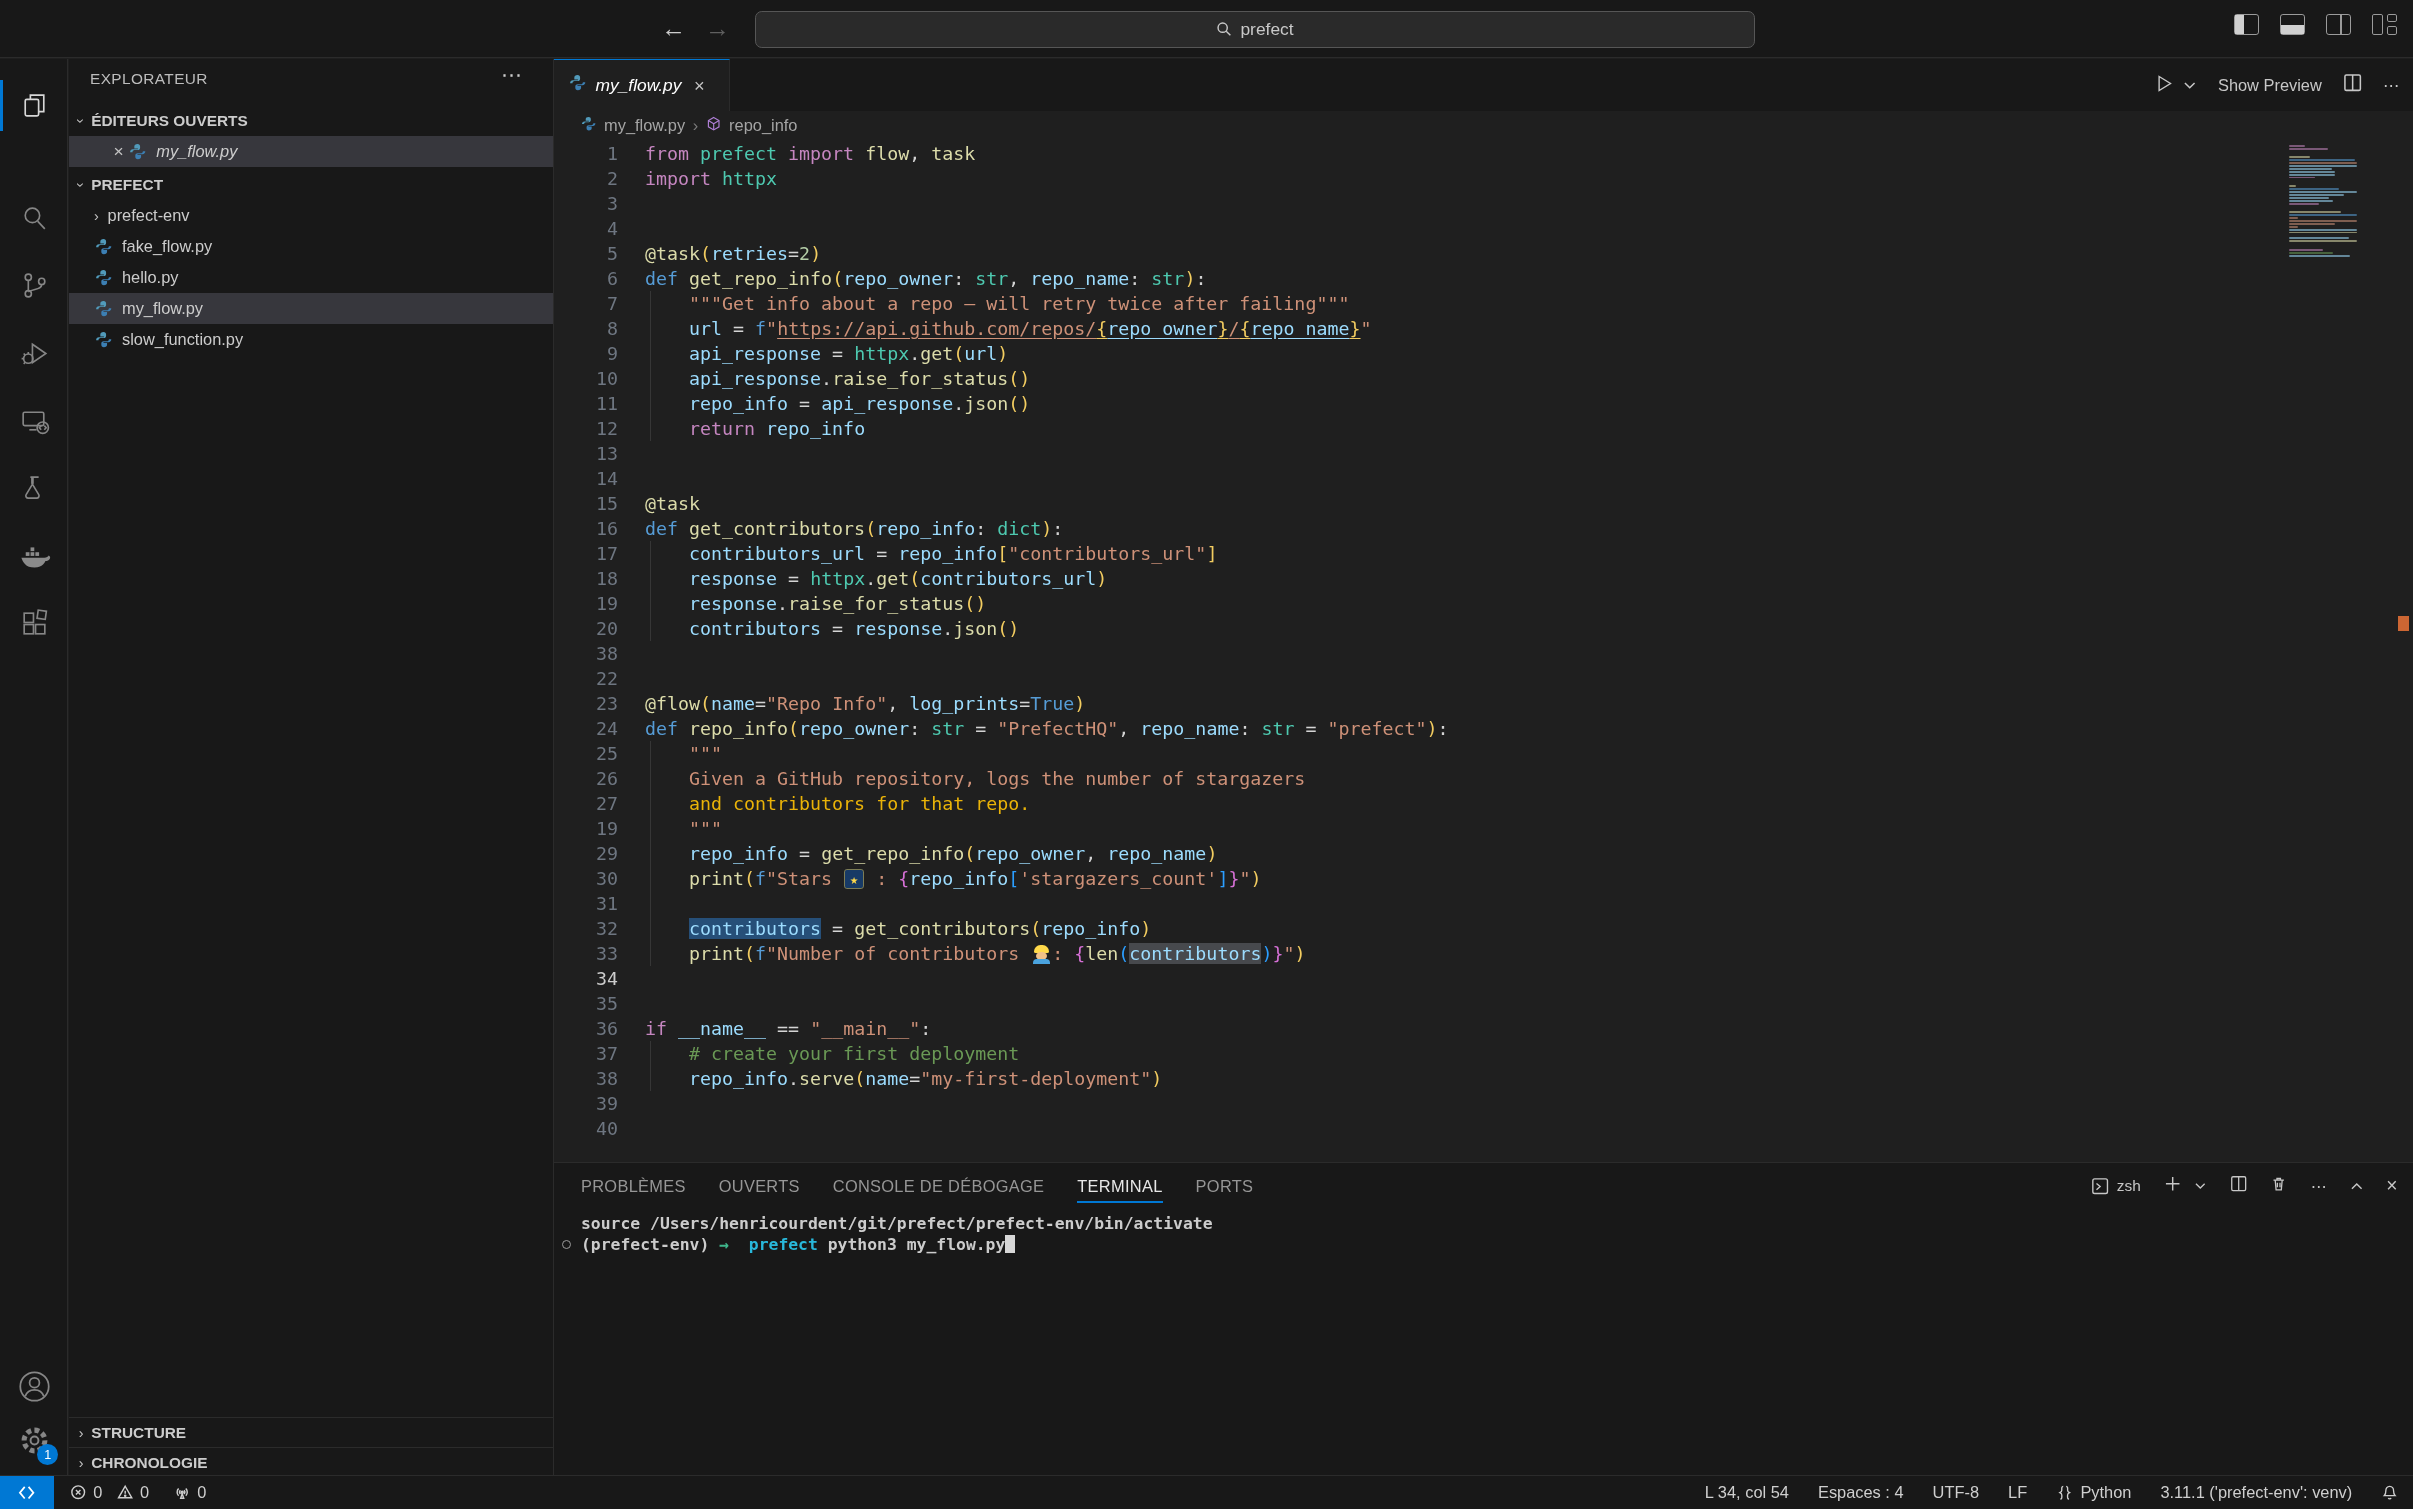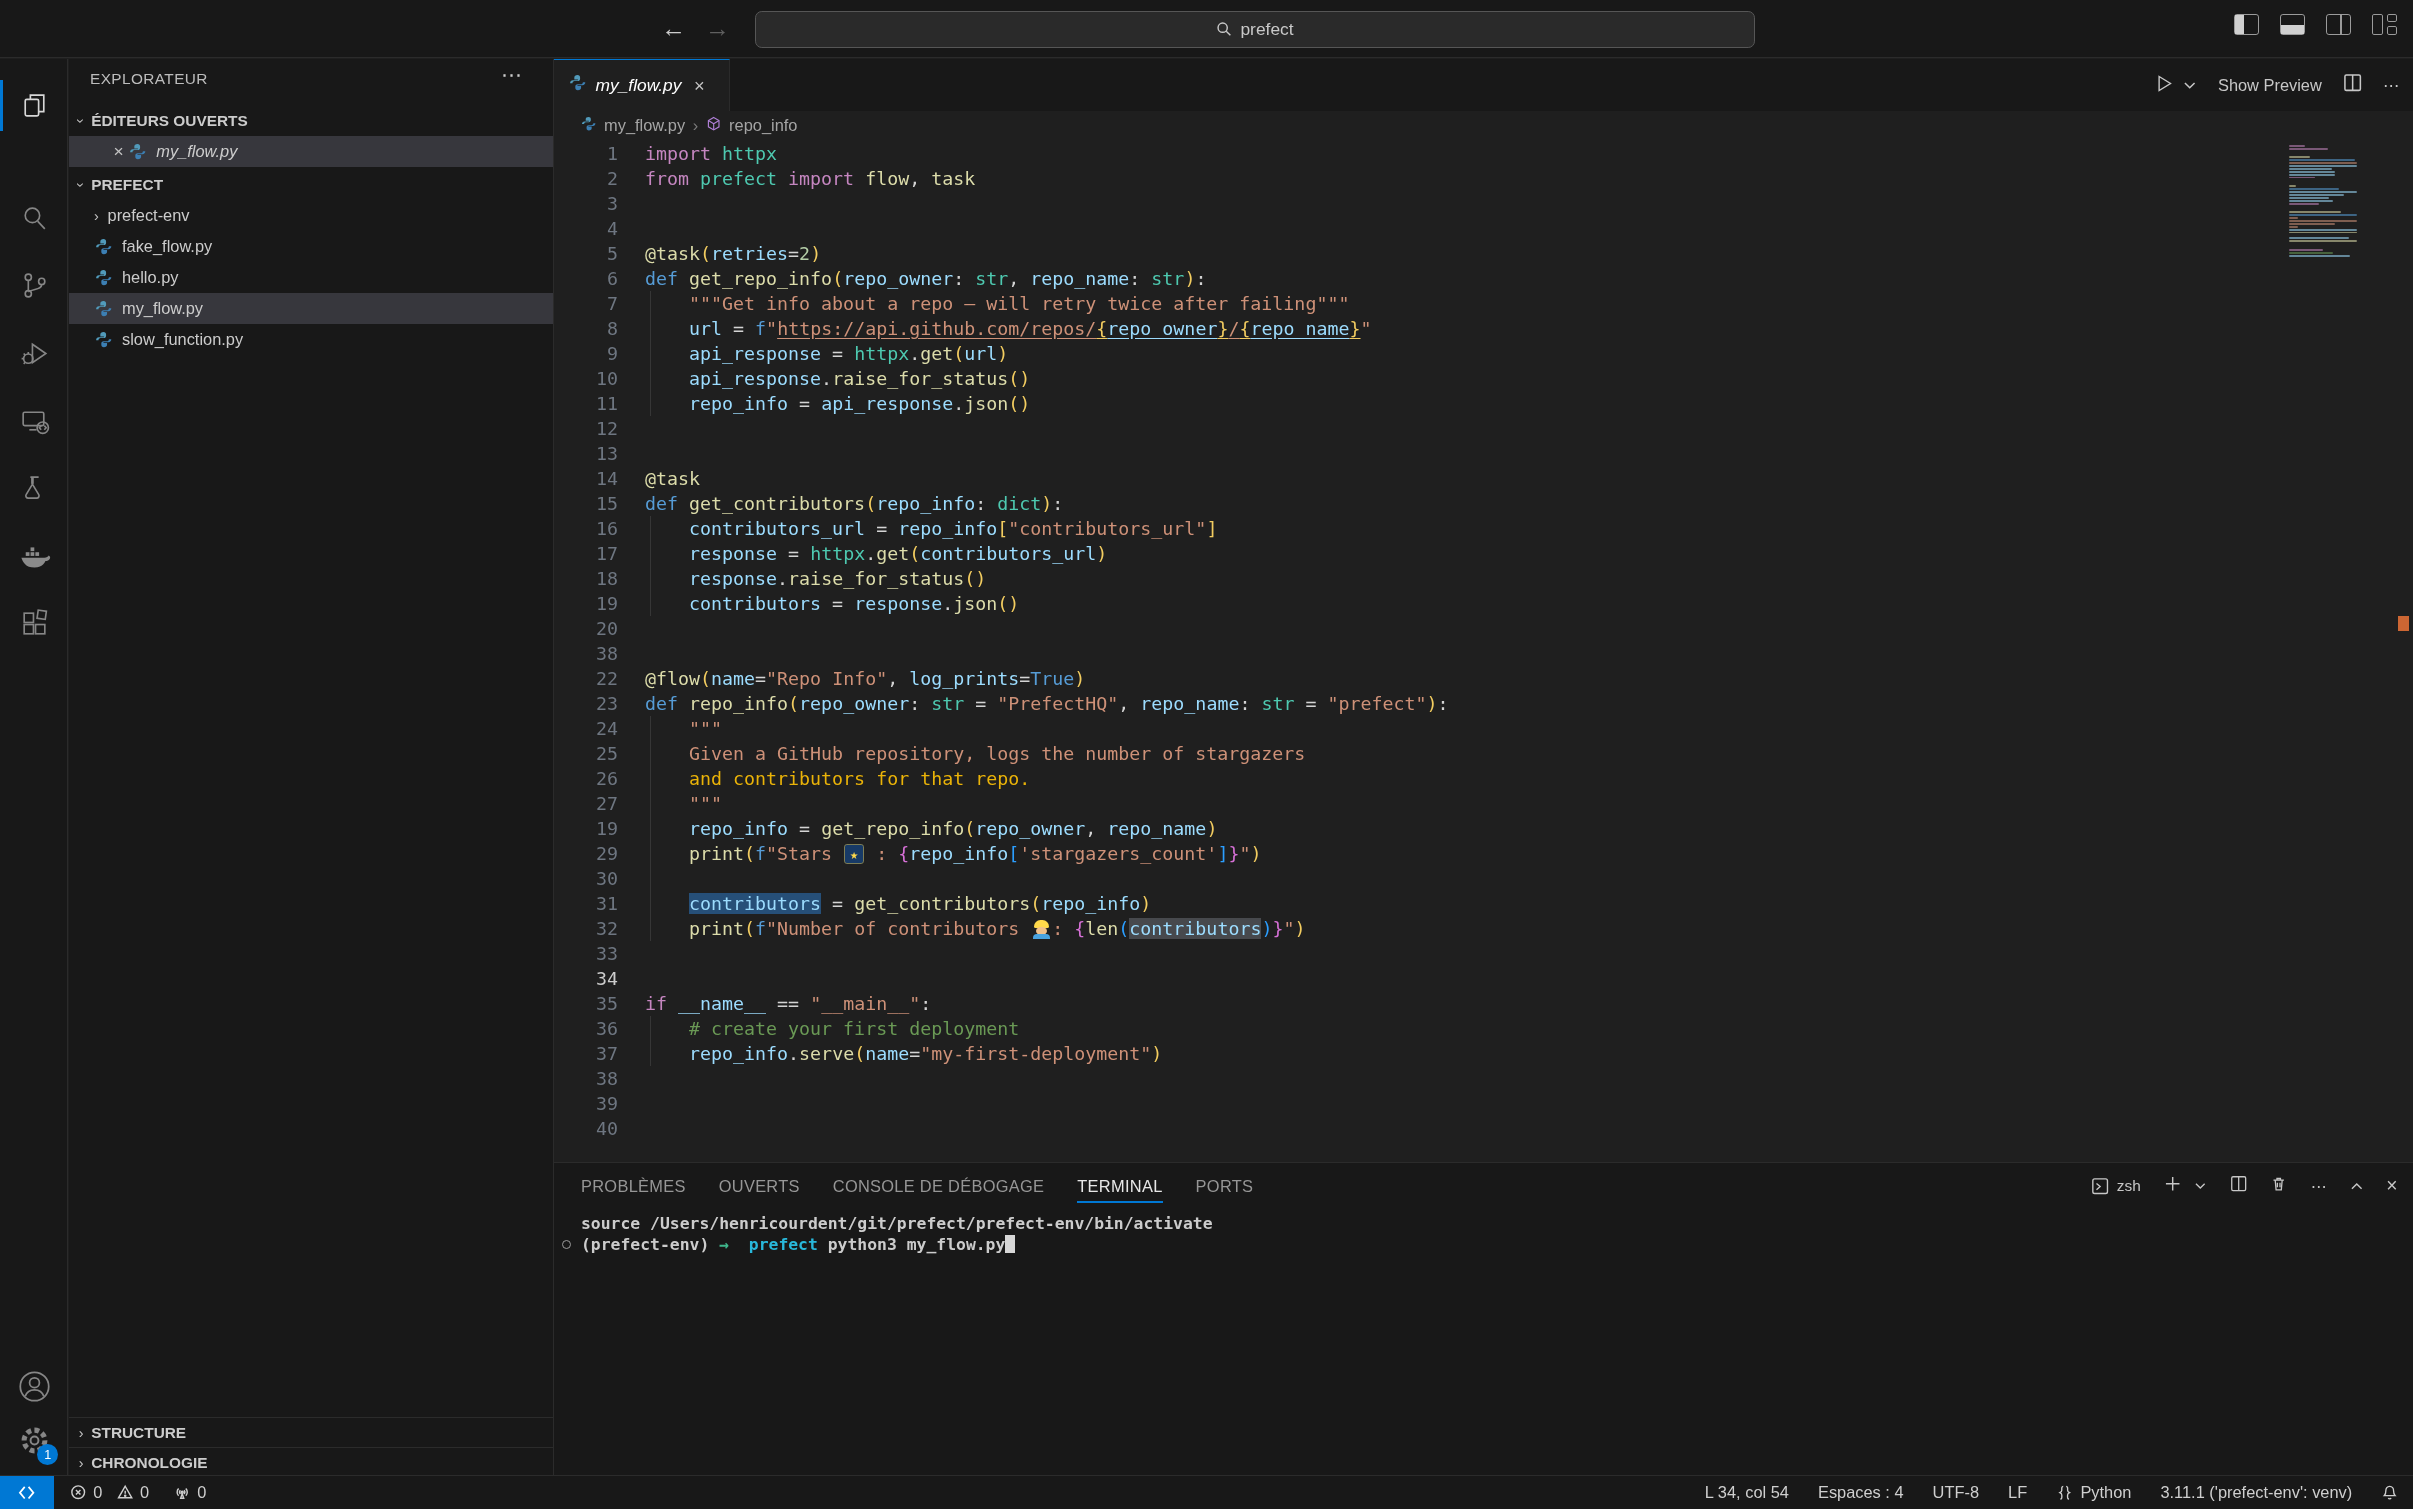--- a/index.html
+++ b/index.html
@@ -364,31 +364,32 @@
         <div class="ln">33</div>
         <div class="ln active">34</div>
         <div class="ln">35</div>
         <div class="ln">36</div>
         <div class="ln">37</div>
         <div class="ln">38</div>
         <div class="ln">39</div>
         <div class="ln">40</div>
       </div>
     <div id="code-col">
+        <div class="code-line"><span style="color: rgb(197, 134, 192);">from </span><span style="color: rgb(78, 201, 176);">prefect</span><span style="color: rgb(197, 134, 192);"> import </span><span style="color: rgb(220, 220, 170);">flow</span><span style="color: rgb(212, 212, 212);">, </span><span style="color: rgb(220, 220, 170);">task</span></div>
         <div class="code-line"><span style="color: rgb(197, 134, 192);">import </span><span style="color: rgb(78, 201, 176);">httpx</span></div>
-        <div class="code-line"><span style="color: rgb(197, 134, 192);">from </span><span style="color: rgb(78, 201, 176);">prefect</span><span style="color: rgb(197, 134, 192);"> import </span><span style="color: rgb(220, 220, 170);">flow</span><span style="color: rgb(212, 212, 212);">, </span><span style="color: rgb(220, 220, 170);">task</span></div>
         <div class="code-line"></div>
         <div class="code-line"></div>
         <div class="code-line"><span style="color: rgb(220, 220, 170);">@task</span><span style="color: rgb(242, 204, 96);">(</span><span style="color: rgb(156, 220, 254);">retries</span><span style="color: rgb(212, 212, 212);">=</span><span style="color: rgb(181, 206, 168);">2</span><span style="color: rgb(242, 204, 96);">)</span></div>
         <div class="code-line"><span style="color: rgb(86, 156, 214);">def </span><span style="color: rgb(220, 220, 170);">get_repo_info</span><span style="color: rgb(242, 204, 96);">(</span><span style="color: rgb(156, 220, 254);">repo_owner</span><span style="color: rgb(212, 212, 212);">: </span><span style="color: rgb(78, 201, 176);">str</span><span style="color: rgb(212, 212, 212);">, </span><span style="color: rgb(156, 220, 254);">repo_name</span><span style="color: rgb(212, 212, 212);">: </span><span style="color: rgb(78, 201, 176);">str</span><span style="color: rgb(242, 204, 96);">)</span><span style="color: rgb(212, 212, 212);">:</span></div>
         <div class="code-line g"><span style="color: rgb(212, 212, 212);">    </span><span style="color: rgb(206, 145, 120);">"""Get info about a repo – will retry twice after failing"""</span></div>
         <div class="code-line g"><span style="color: rgb(212, 212, 212);">    </span><span style="color: rgb(156, 220, 254);">url</span><span style="color: rgb(212, 212, 212);"> = </span><span style="color: rgb(86, 156, 214);">f</span><span style="color: rgb(206, 145, 120);">"</span><span class="u" style="color: rgb(206, 145, 120);">https://api.github.com/repos/</span><span class="u" style="color: rgb(242, 204, 96);">{</span><span class="u" style="color: rgb(156, 220, 254);">repo_owner</span><span class="u" style="color: rgb(242, 204, 96);">}</span><span class="u" style="color: rgb(206, 145, 120);">/</span><span class="u" style="color: rgb(242, 204, 96);">{</span><span class="u" style="color: rgb(156, 220, 254);">repo_name</span><span class="u" style="color: rgb(242, 204, 96);">}</span><span style="color: rgb(206, 145, 120);">"</span></div>
         <div class="code-line g"><span style="color: rgb(212, 212, 212);">    </span><span style="color: rgb(156, 220, 254);">api_response</span><span style="color: rgb(212, 212, 212);"> = </span><span style="color: rgb(78, 201, 176);">httpx</span><span style="color: rgb(212, 212, 212);">.</span><span style="color: rgb(220, 220, 170);">get</span><span style="color: rgb(242, 204, 96);">(</span><span style="color: rgb(156, 220, 254);">url</span><span style="color: rgb(242, 204, 96);">)</span></div>
         <div class="code-line g"><span style="color: rgb(212, 212, 212);">    </span><span style="color: rgb(156, 220, 254);">api_response</span><span style="color: rgb(212, 212, 212);">.</span><span style="color: rgb(220, 220, 170);">raise_for_status</span><span style="color: rgb(242, 204, 96);">(</span><span style="color: rgb(242, 204, 96);">)</span></div>
         <div class="code-line g"><span style="color: rgb(212, 212, 212);">    </span><span style="color: rgb(156, 220, 254);">repo_info</span><span style="color: rgb(212, 212, 212);"> = </span><span style="color: rgb(156, 220, 254);">api_response</span><span style="color: rgb(212, 212, 212);">.</span><span style="color: rgb(220, 220, 170);">json</span><span style="color: rgb(242, 204, 96);">(</span><span style="color: rgb(242, 204, 96);">)</span></div>
+        <div class="code-line g"><span style="color: rgb(212, 212, 212);">    </span><span style="color: rgb(197, 134, 192);">return </span><span style="color: rgb(156, 220, 254);">repo_info</span></div>
         <div class="code-line"></div>
         <div class="code-line"></div>
         <div class="code-line"><span style="color: rgb(220, 220, 170);">@task</span></div>
         <div class="code-line"><span style="color: rgb(86, 156, 214);">def </span><span style="color: rgb(220, 220, 170);">get_contributors</span><span style="color: rgb(242, 204, 96);">(</span><span style="color: rgb(156, 220, 254);">repo_info</span><span style="color: rgb(212, 212, 212);">: </span><span style="color: rgb(78, 201, 176);">dict</span><span style="color: rgb(242, 204, 96);">)</span><span style="color: rgb(212, 212, 212);">:</span></div>
         <div class="code-line g"><span style="color: rgb(212, 212, 212);">    </span><span style="color: rgb(156, 220, 254);">contributors_url</span><span style="color: rgb(212, 212, 212);"> = </span><span style="color: rgb(156, 220, 254);">repo_info</span><span style="color: rgb(242, 204, 96);">[</span><span style="color: rgb(206, 145, 120);">"contributors_url"</span><span style="color: rgb(242, 204, 96);">]</span></div>
         <div class="code-line g"><span style="color: rgb(212, 212, 212);">    </span><span style="color: rgb(156, 220, 254);">response</span><span style="color: rgb(212, 212, 212);"> = </span><span style="color: rgb(78, 201, 176);">httpx</span><span style="color: rgb(212, 212, 212);">.</span><span style="color: rgb(220, 220, 170);">get</span><span style="color: rgb(242, 204, 96);">(</span><span style="color: rgb(156, 220, 254);">contributors_url</span><span style="color: rgb(242, 204, 96);">)</span></div>
         <div class="code-line g"><span style="color: rgb(212, 212, 212);">    </span><span style="color: rgb(156, 220, 254);">response</span><span style="color: rgb(212, 212, 212);">.</span><span style="color: rgb(220, 220, 170);">raise_for_status</span><span style="color: rgb(242, 204, 96);">(</span><span style="color: rgb(242, 204, 96);">)</span></div>
         <div class="code-line g"><span style="color: rgb(212, 212, 212);">    </span><span style="color: rgb(156, 220, 254);">contributors</span><span style="color: rgb(212, 212, 212);"> = </span><span style="color: rgb(156, 220, 254);">response</span><span style="color: rgb(212, 212, 212);">.</span><span style="color: rgb(220, 220, 170);">json</span><span style="color: rgb(242, 204, 96);">(</span><span style="color: rgb(242, 204, 96);">)</span></div>
         <div class="code-line"></div>
         <div class="code-line"></div>

